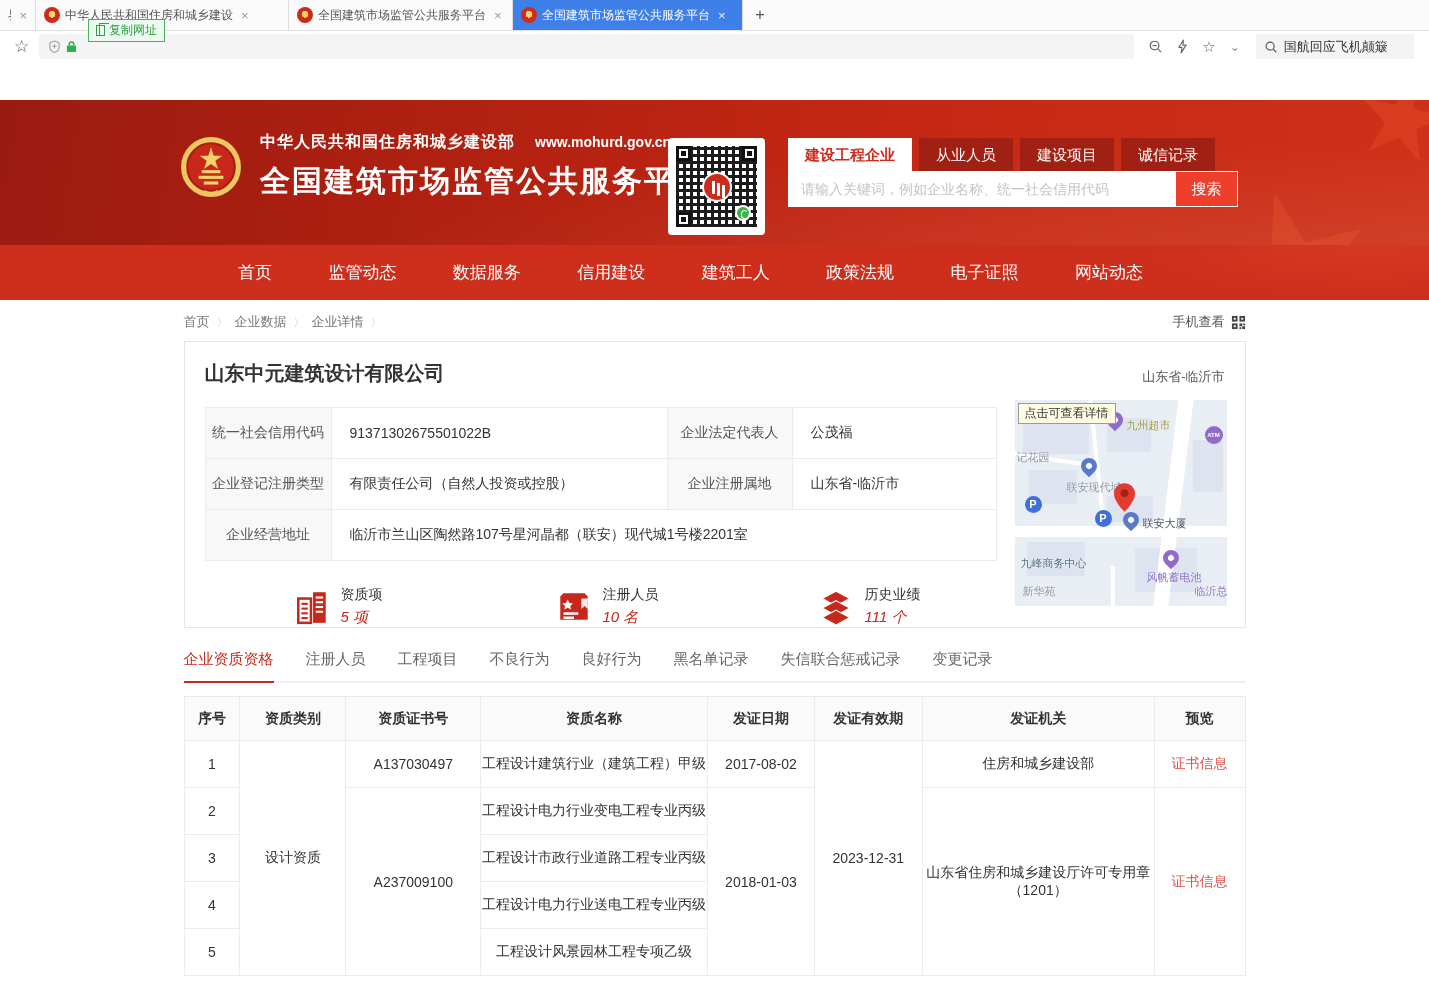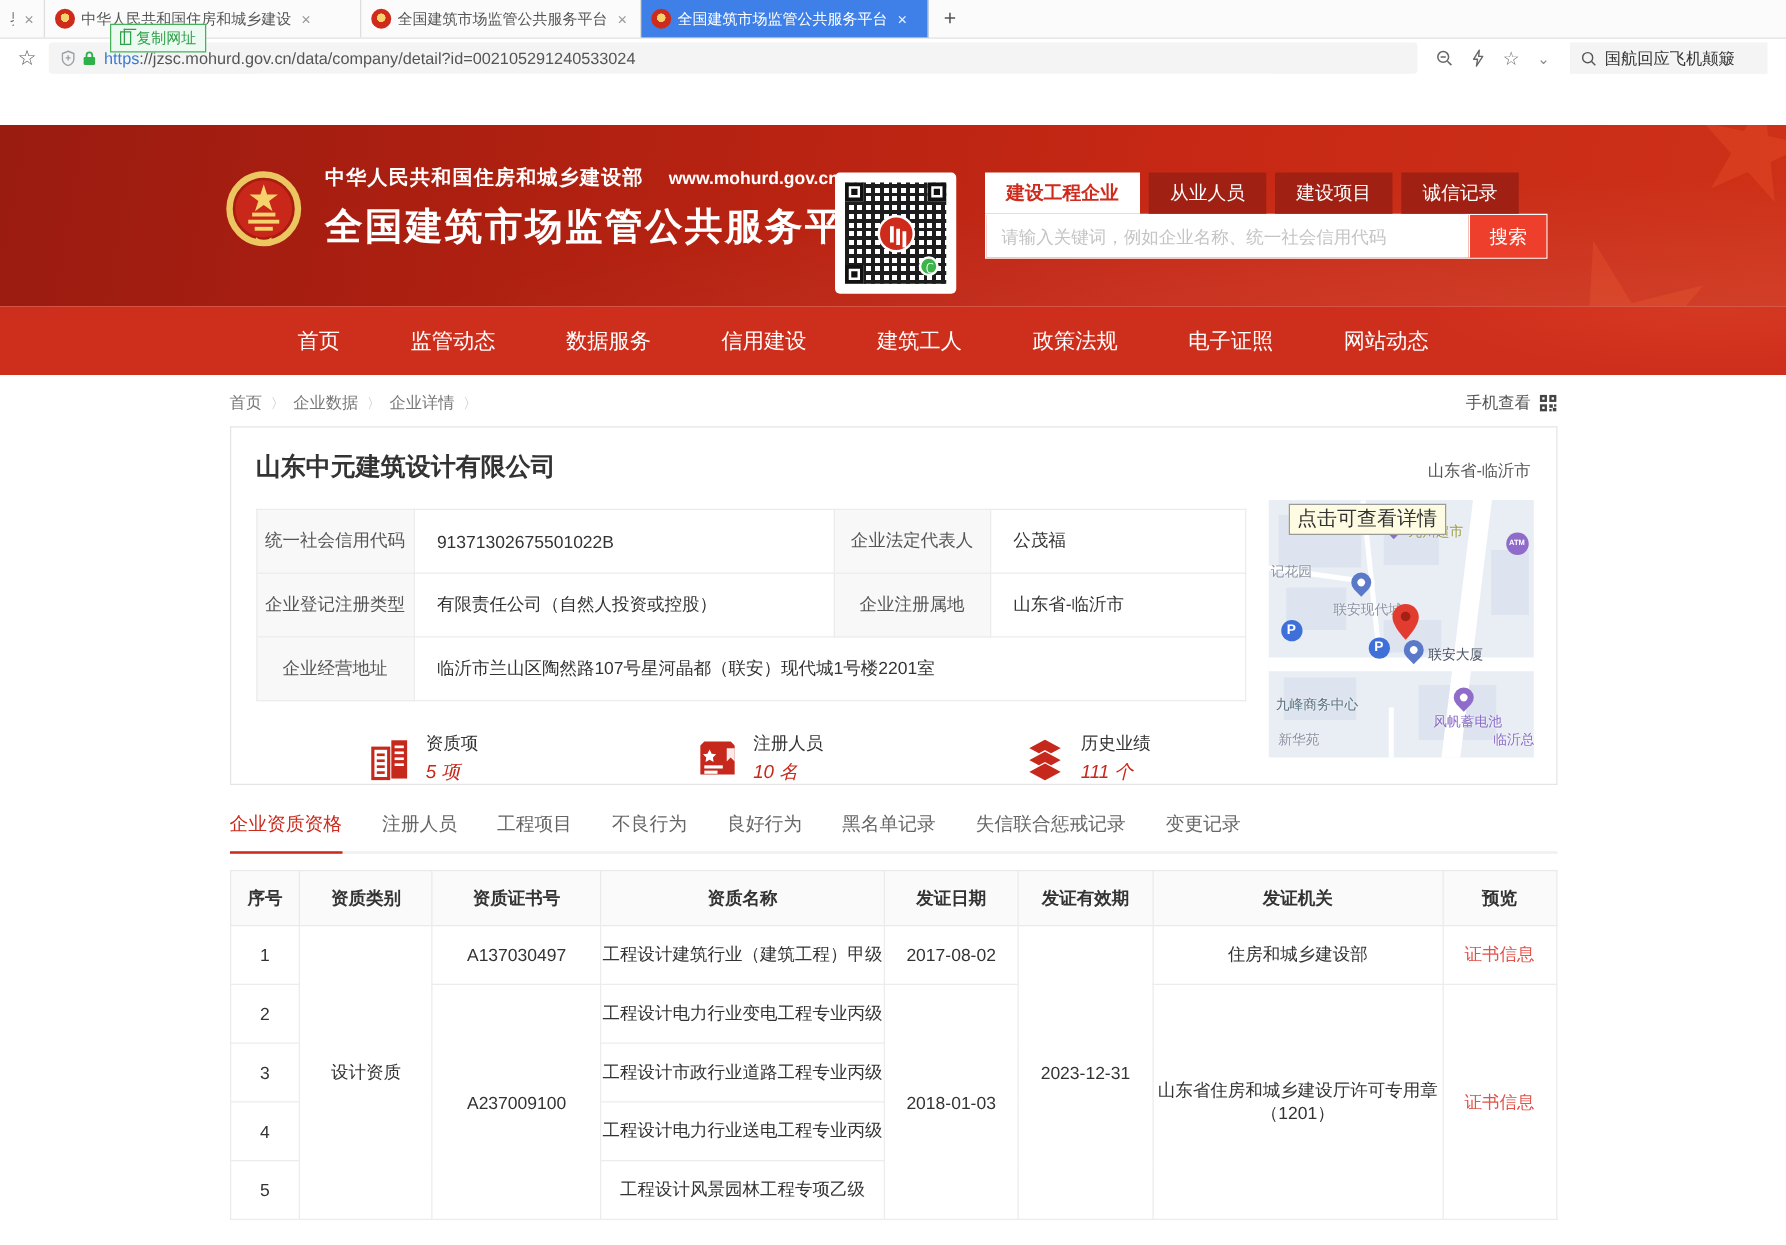--- a/index.html
+++ b/index.html
@@ -107,21 +107,21 @@
   .stat { width:262px; display:flex; align-items:center; gap:10px; }
   .stat .txt .t1 { font-size:14px; color:#333; }
   .stat .txt .t2 { font-size:15px; color:#c7281c; margin-top:4px;font-style:italic; }
 
   
   .mappanel { position:absolute; right:18px; top:58px; width:212px; height:206px;
     background:#e9edf4; overflow:hidden; cursor:pointer; }
   .mroad { position:absolute; background:#fff; }
   .mblock { position:absolute; background:#dde4ef; }
   .maptip { position:absolute; left:3px; top:3px; z-index:6; background:#fdfce3;
-    border:1px solid #9a9a9a; font-size:16px; color:#333; padding:1px 6px;margin-left:13px; }
+    border:1px solid #9a9a9a; font-size:12px; color:#333; padding:1px 6px; }
   .mlabel { position:absolute; font-size:11px; white-space:nowrap; z-index:4; text-shadow:0 0 2px #fff; }
   .poi { position:absolute; width:16px; height:16px; border-radius:50% 50% 50% 0;
     transform:rotate(-45deg); z-index:3; }
   .poi:after { content:""; position:absolute; left:5px; top:5px; width:6px; height:6px;
     border-radius:50%; background:#fff; }
   .poi.purple { background:#8f6cc9; }
   .poi.blue { background:#5b79c9; }
   .ppark { position:absolute; width:17px; height:17px; border-radius:50%; background:#3f6fd8;
     color:#fff; font-size:11px; font-weight:bold; text-align:center; line-height:17px; z-index:3; }
   .atm { position:absolute; width:18px; height:18px; border-radius:50%; background:#8f6cc9;
@@ -176,21 +176,20 @@
     <span class="bookmark-star">☆</span>
     <div class="urlfield">
       <svg class="icon-svg" viewBox="0 0 12 14" width="11" height="13">
           <path d="M6 1 L11 3 V7.5 C11 10.5 8.8 12.6 6 13.5 C3.2 12.6 1 10.5 1 7.5 V3 Z" fill="none" stroke="#9aa0a6" stroke-width="1.2"></path>
           <path d="M6 4.5 V9 M3.8 6.8 H8.2" stroke="#9aa0a6" stroke-width="1.2" fill="none"></path>
         </svg>
       <svg class="icon-svg" viewBox="0 0 12 14" width="11" height="13">
           <rect x="1" y="6" width="10" height="7" rx="1" fill="#2db14a"></rect>
           <path d="M3.5 6 V4.5 a2.5 2.5 0 0 1 5 0 V6" fill="none" stroke="#2db14a" stroke-width="1.6"></path>
         </svg>
-      <span class="urltext"><span class="proto">https</span><span class="rest">://jzsc.mohurd.gov.cn/data/company/detail?id=002105291240533024</span></span>
     </div>
     <div class="chromeicons">
       <svg class="icon-svg" viewBox="0 0 16 16" width="15" height="15">
           <circle cx="7" cy="7" r="4.6" fill="none" stroke="#666" stroke-width="1.3"></circle>
           <line x1="4.8" y1="7" x2="9.2" y2="7" stroke="#666" stroke-width="1.3"></line>
           <line x1="10.6" y1="10.6" x2="14" y2="14" stroke="#666" stroke-width="1.3"></line>
         </svg>
       <svg class="icon-svg" viewBox="0 0 12 16" width="11" height="15">
           <path d="M7 1 L2 9 H5.5 L4.5 15 L10 6.5 H6.5 Z" fill="none" stroke="#666" stroke-width="1.2" stroke-linejoin="round"></path>
         </svg>

